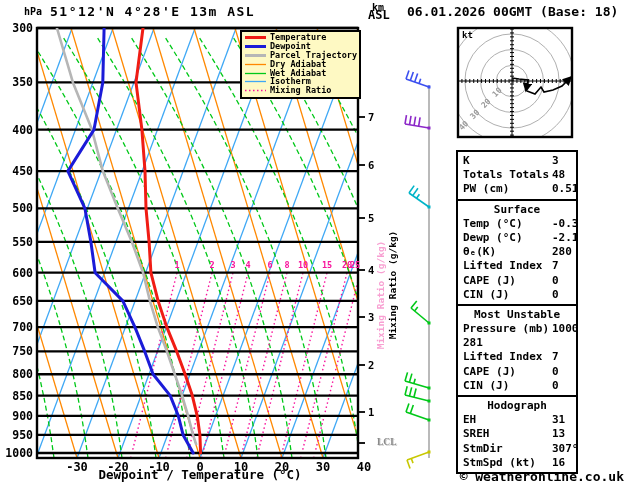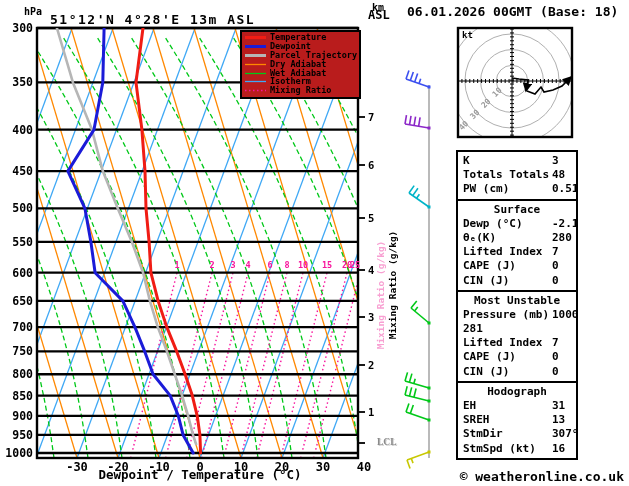--- a/index.html
+++ b/index.html
@@ -1,29 +1,29 @@
 <!DOCTYPE html>
 <html><head>
 <meta charset="utf-8">
 <style>
   html,body{margin:0;padding:0;background:#fff;}
   #app{position:relative;width:629px;height:486px;background:#fff;overflow:hidden;
        font-family:"DejaVu Sans Mono", monospace;color:#000;}
   .ovl{position:absolute;font-weight:bold;white-space:nowrap;}
   #hpa-label{left:8px;top:6px;font-size:10px;margin-left:16px;}
-  #main-title{left:50px;top:12px;font-size:13px;letter-spacing:1.5px;}
+  #main-title{left:50px;top:4px;font-size:13px;letter-spacing:1.5px;}
   #km-label{left:372px;top:2px;font-size:10px;}
   #asl-label{left:368px;top:8px;font-size:12px;}
   #date-title{left:407px;top:4px;font-size:13px;}
   #kt-label{left:462px;top:30px;font-size:9px;}
   #lcl-label{left:377px;top:437px;font-size:9.5px;color:#8a8a8a;text-shadow:1px 1px 0 #cfcfcf;font-family:Liberation Serif, serif;}
   #xaxis-title{left:200px;top:467px;font-size:12.5px;transform:translateX(-50%);}
   #footer-credit{right:5px;top:469px;font-size:13px;}
   #legend{position:absolute;left:240px;top:30px;width:117px;border:2px solid #000;
-          background:#b91c1c;padding:1px 0 2px 0;z-index:5;}
+          background:#fef9c3;padding:1px 0 2px 0;z-index:5;}
   .leg-row{display:flex;align-items:center;height:8.9px;}
   .leg-swatch{width:21px;margin:0 4px 0 3px;flex:none;}
   .leg-label{font-size:8.5px;font-weight:bold;line-height:8.9px;}
   #side-tables{position:absolute;left:456px;top:152px;width:122px;}
   .tbl{border:2px solid #000;background:#fff;margin-top:-2px;padding:2px 0;}
   .tbl-title{text-align:center;font-size:11px;font-weight:bold;height:14.2px;line-height:14.2px;}
   .tbl-row{display:flex;height:14.2px;line-height:14.2px;font-size:11px;font-weight:bold;padding-left:5px;}
   .tbl-row .lab{width:89px;flex:none;}
   .tbl-row .val{flex:1;text-align:left;}
   svg text{font-family:"DejaVu Sans Mono", monospace;font-weight:bold;}
@@ -363,20 +363,24 @@
           <span class="val">48</span>
         </div>
         <div class="tbl-row">
           <span class="lab">PW (cm)</span>
           <span class="val">0.51</span>
         </div>
       </div>
       <div class="tbl">
         <div class="tbl-title">Surface</div>
         <div class="tbl-row">
+          <span class="lab">Temp (°C)</span>
+          <span class="val">-0.3</span>
+        </div>
+        <div class="tbl-row">
           <span class="lab">Dewp (°C)</span>
           <span class="val">-2.1</span>
         </div>
         <div class="tbl-row">
           <span class="lab">θₑ(K)</span>
           <span class="val">280</span>
         </div>
         <div class="tbl-row">
           <span class="lab">Lifted Index</span>
           <span class="val">7</span>

